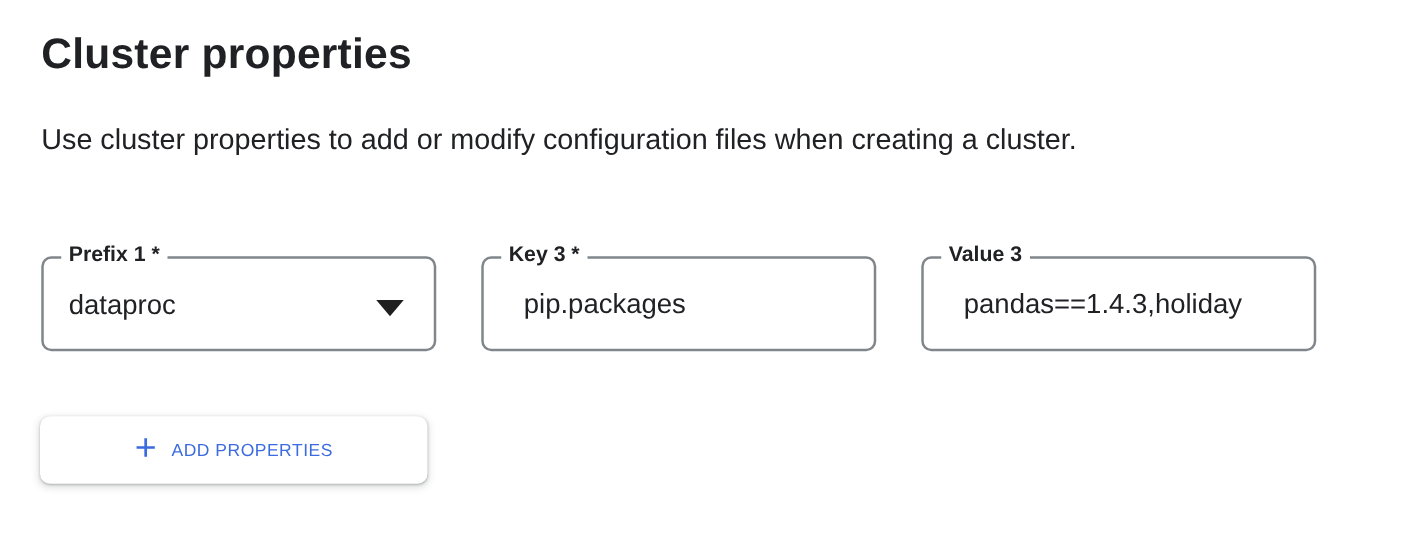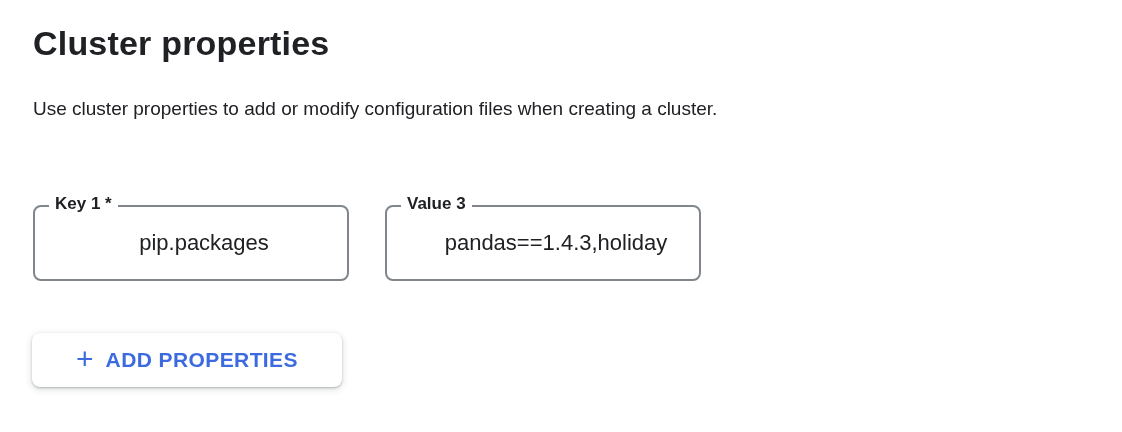--- a/index.html
+++ b/index.html
@@ -1,15 +1,15 @@
 <!DOCTYPE html>
 <html><head>
 <meta charset="utf-8">
 <style>
-  * { margin: 0; padding: 0; box-sizing: border-box; text-align: center; }
+  * { margin: 0; padding: 0; box-sizing: border-box; }
   html, body { background: #ffffff; }
   body { font-family: "Liberation Sans", "DejaVu Sans", sans-serif; }
 
   .screen {
     position: relative;
     width: 1122px;
     height: 432px;
     background: #ffffff;
     overflow: hidden;
   }
@@ -21,21 +21,21 @@
     font-size: 34px;
     font-weight: 700;
     color: #202124;
     letter-spacing: 0.2px;
   }
 
   .page-description {
     position: absolute;
     left: 33px;
     top: 98px;
-    font-size: 19px;
+    font-size: 23px;
     font-weight: 400;
     color: #202124;
   }
 
   
   .field-row {
     position: absolute;
     left: 33px;
     top: 205px;
     display: flex;
@@ -123,40 +123,45 @@
 
   .add-btn .plus-icon {
     font-size: 30px;
     font-weight: 400;
     line-height: 1;
     color: #3c6be0;
     margin-top: -3px;
   }
 
   .add-btn .btn-label {
-    font-size: 21px;
-    font-weight: 700;
+    font-size: 14px;
+    font-weight: 400;
     letter-spacing: 0.4px;
     white-space: nowrap;
   }
 </style>
 </head>
 <body>
 
 <div class="screen">
 
   <h1 class="page-title">Cluster properties</h1>
 
   <p class="page-description">Use cluster properties to add or modify configuration files when creating a cluster.</p>
 
   <div class="field-row">
 
+    <div class="field">
+      <span class="field-label">Prefix 1 *</span>
+      <span class="field-value-text">dataproc</span>
+      <span class="dropdown-arrow"></span>
+    </div>
 
     <div class="field">
-      <span class="field-label">Key 1 *</span>
+      <span class="field-label">Key 3 *</span>
       <input class="field-input" type="text" value="pip.packages" style="">
     </div>
 
     <div class="field">
       <span class="field-label">Value 3</span>
       <input class="field-input" type="text" value="pandas==1.4.3,holiday" style="">
     </div>
 
   </div>
 

